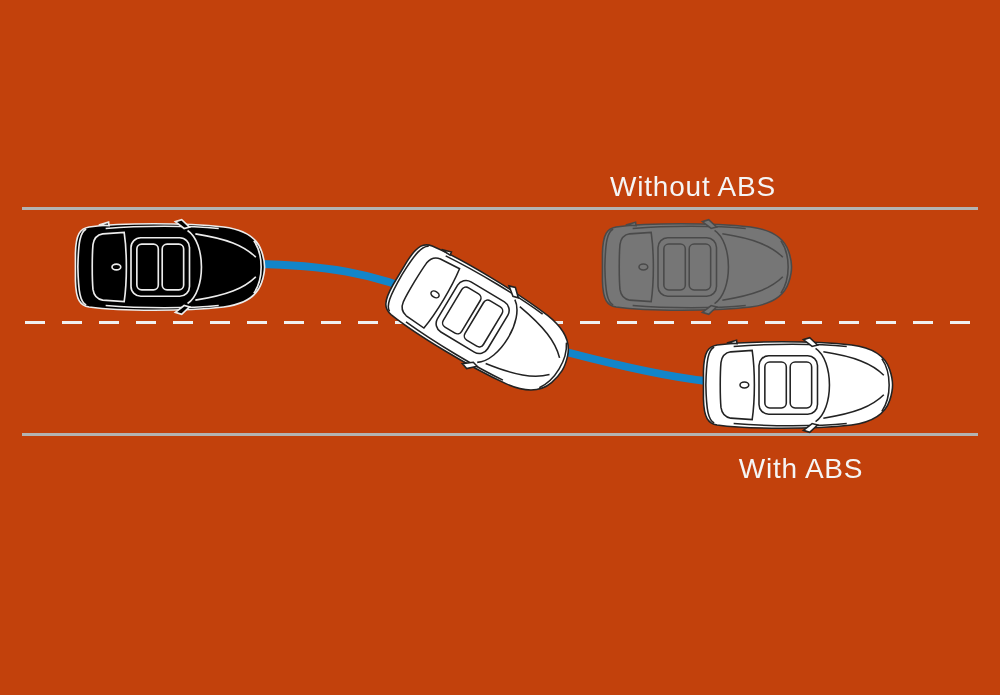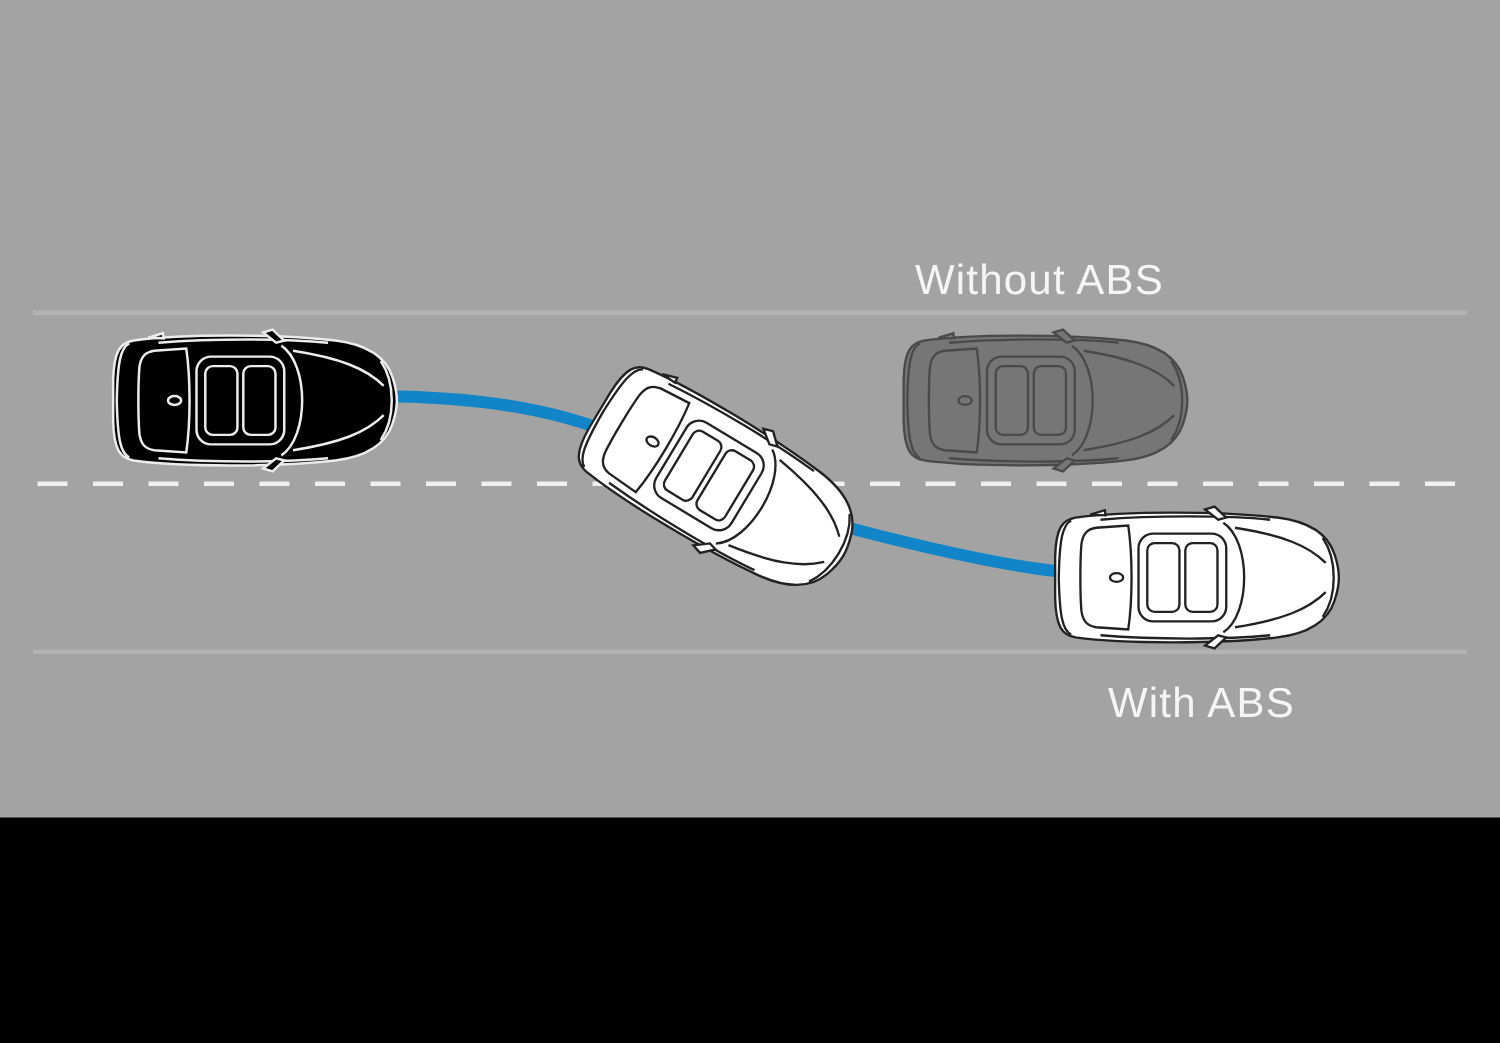--- a/index.html
+++ b/index.html
@@ -7,22 +7,22 @@
     padding: 0;
     background: #000;
     width: 1000px;
     height: 695px;
     overflow: hidden;
     font-family: "Liberation Sans", sans-serif;
   }
   .stage {
     position: relative;
     width: 1000px;
-    height: 545px;
-    background: #a3a3a3;
+    height: 695px;
+    background: #c2410c;
   }
   svg { display: block; }
 
   
   .solid-line  { stroke: #b3b3b3; stroke-width: 3; }
   .dashed-line { stroke: #f0f0f0; stroke-width: 3; stroke-dasharray: 20 17; }
 
   
   .trajectory { fill: none; stroke: #1285c9; stroke-width: 8; stroke-linecap: round; }
 

